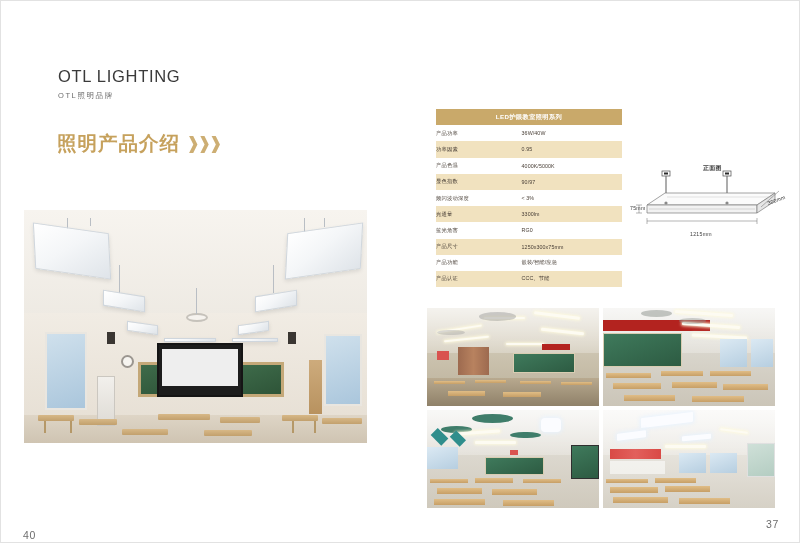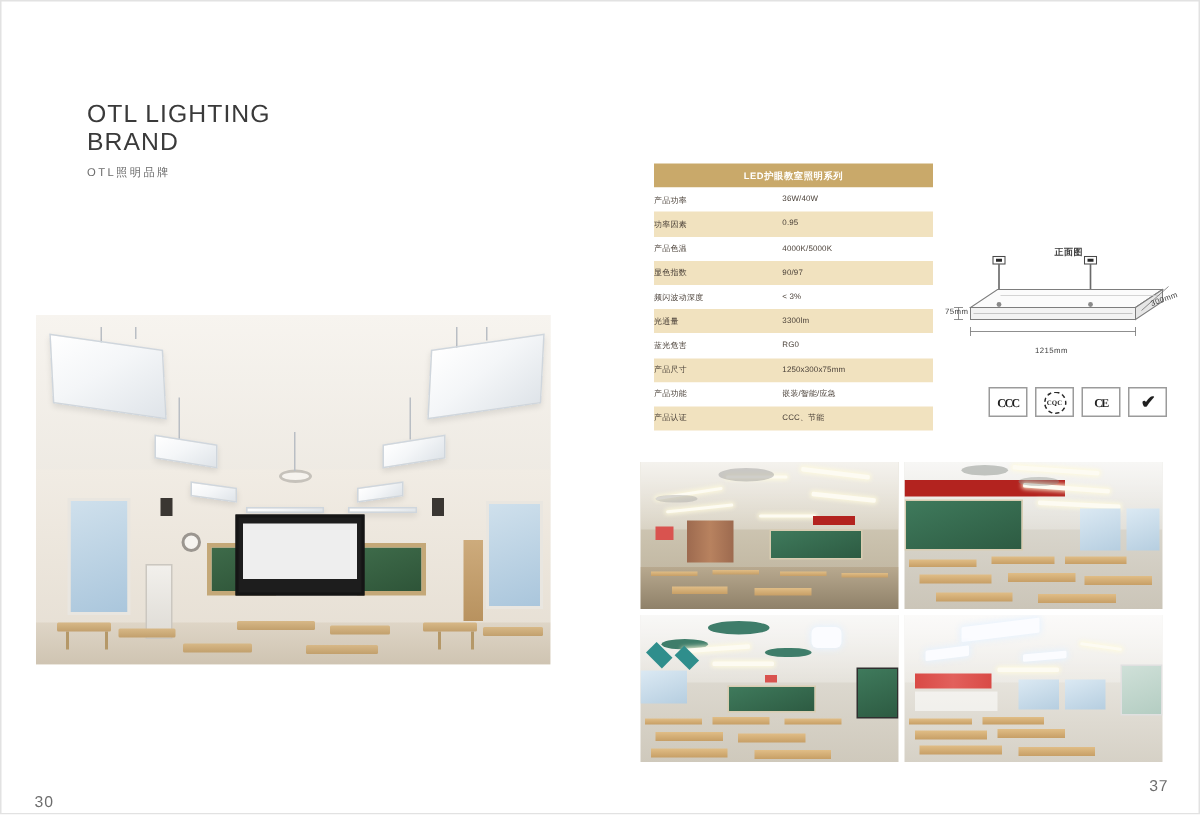--- a/index.html
+++ b/index.html
@@ -293,24 +293,27 @@
 </style>
 </head>
 <body>
 
 <div id="page">
 
   <div id="left-page">
 
     <div class="brand-block">
       <div class="brand-line1">OTL LIGHTING</div>
-      <div class="brand-line2">BRAND</div>
       <div class="brand-cn">OTL照明品牌</div>
     </div>
 
+    <div class="headline-cn">
+      <span>照明产品介绍</span>
+      <span class="chevrons">❱❱❱</span>
+    </div>
 
     <div id="classroom-render">
       <div class="ceiling"></div>
       <div class="backwall"></div>
       <div class="floor-strip"></div>
 
       <div class="panel-rod" style="left:43px; top:8px; height:18px;"></div>
       <div class="panel-rod" style="left:66px; top:8px; height:8px;"></div>
       <div class="panel-rod" style="left:280px; top:8px; height:18px;"></div>
       <div class="panel-rod" style="left:300px; top:8px; height:9px;"></div>
@@ -352,21 +355,21 @@
       <div class="desk" style="left:258px; top:205px; width:36px; height:6px;"></div>
       <div class="desk" style="left:298px; top:208px; width:40px; height:6px;"></div>
       <div class="desk" style="left:98px;  top:219px; width:46px; height:6px;"></div>
       <div class="desk" style="left:180px; top:220px; width:48px; height:6px;"></div>
       <div class="desk-leg" style="left:20px;  top:211px; height:12px;"></div>
       <div class="desk-leg" style="left:46px;  top:211px; height:12px;"></div>
       <div class="desk-leg" style="left:268px; top:211px; height:12px;"></div>
       <div class="desk-leg" style="left:290px; top:211px; height:12px;"></div>
     </div>
 
-    <div class="page-number" id="pn-left">30</div>
+    <div class="page-number" id="pn-left">40</div>
   </div>
 
   <div id="right-page">
 
     <table id="spec-table">
       <tbody id="spec-tbody">
         <tr>
             <th class="tbl-head" colspan="2">LED护眼教室照明系列</th>
           </tr>
       <tr class="row-plain">
@@ -437,34 +440,20 @@
         <line x1="7" y1="46" x2="13" y2="46" stroke="#6a6a6a" stroke-width="0.5"></line>
         <line x1="7" y1="54" x2="13" y2="54" stroke="#6a6a6a" stroke-width="0.5"></line>
         <line x1="132" y1="48" x2="150" y2="32" stroke="#6a6a6a" stroke-width="0.5"></line>
       </svg>
       <span class="draw-label" id="lbl-front">正面图</span>
       <span class="draw-label" id="lbl-width">1215mm</span>
       <span class="draw-label" id="lbl-depth">300mm</span>
       <span class="draw-label" id="lbl-height">75mm</span>
     </div>
 
-    <div id="cert-row">
-      <div class="cert-badge">
-        <span>CCC</span>
-      </div>
-      <div class="cert-badge cqc-style">
-        <span class="cqc-ring">CQC</span>
-      </div>
-      <div class="cert-badge">
-        <span>CE</span>
-      </div>
-      <div class="cert-badge">
-        <span class="check-glyph">✔</span>
-      </div>
-    </div>
 
     <div id="photo-grid">
 
       <div class="photo-cell ph1">
         <div class="p-ceiling"></div>
         <div class="p-tube" style="left:6%;  top:20%; width:26%; height:2.5%; transform:rotate(-9deg);"></div>
         <div class="p-tube" style="left:10%; top:31%; width:26%; height:2.5%; transform:rotate(-6deg);"></div>
         <div class="p-tube" style="left:33%; top:9%;  width:24%; height:2.5%;"></div>
         <div class="p-tube" style="left:62%; top:6%;  width:27%; height:3%; transform:rotate(7deg);"></div>
         <div class="p-tube" style="left:66%; top:22%; width:25%; height:3%; transform:rotate(6deg);"></div>

